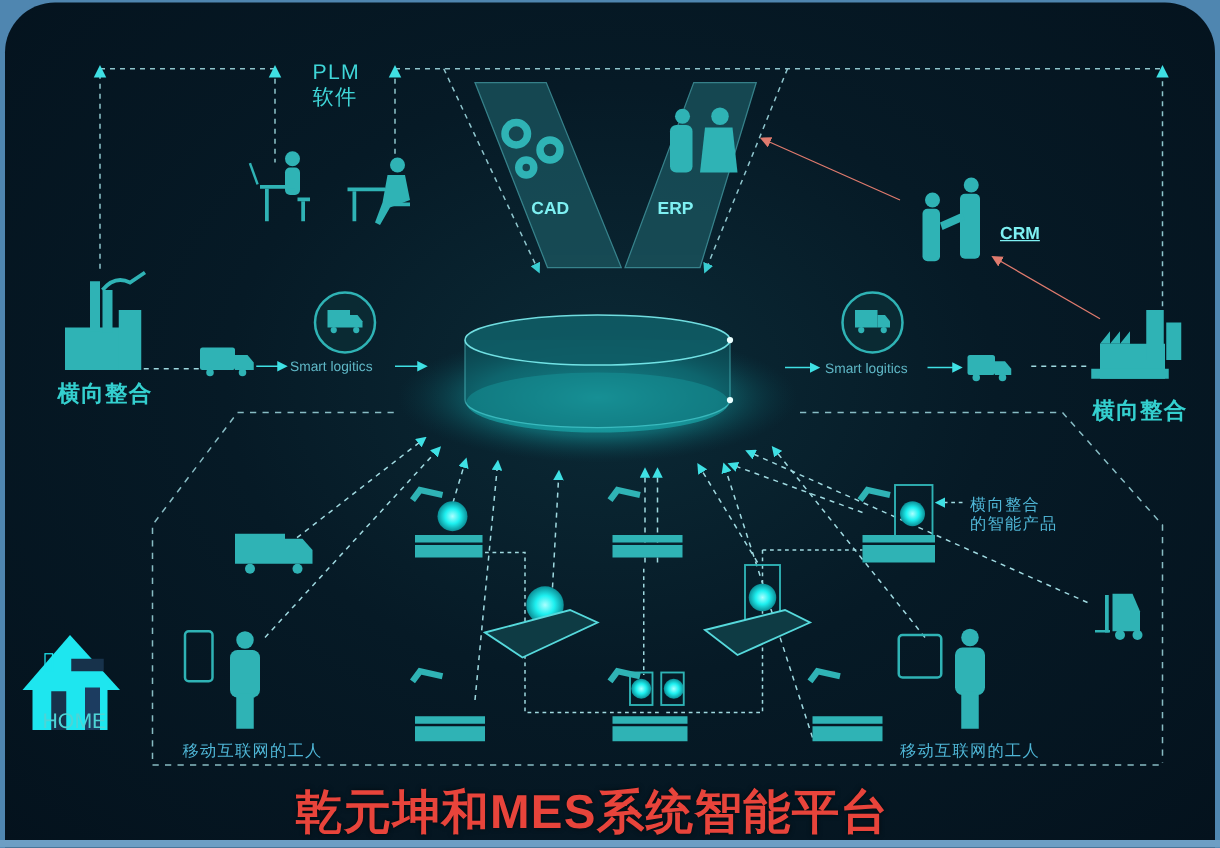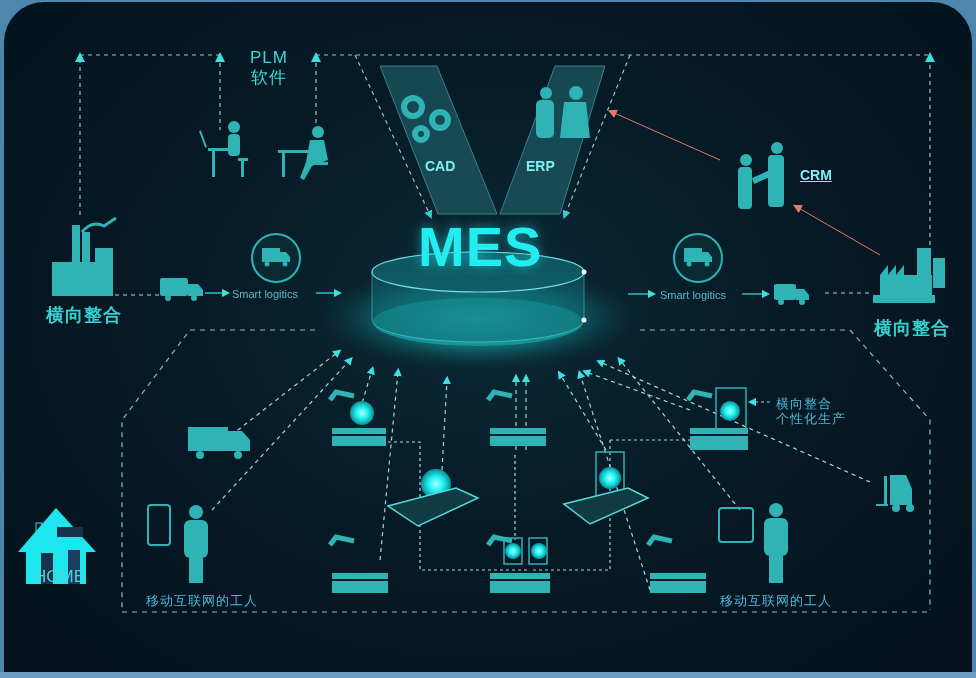--- a/index.html
+++ b/index.html
@@ -1,21 +1,21 @@
 <!DOCTYPE html>
 <html><head>
 <meta charset="utf-8">
 <style>
   html,body{margin:0;padding:0;background:#4f86b0;}
   body{width:976px;height:678px;overflow:hidden;position:relative;font-family:"Liberation Sans",sans-serif;}
   .frame{position:absolute;left:4px;top:2px;width:968px;height:676px;border-radius:40px 40px 0 0;
     background:radial-gradient(ellipse at 50% 45%,#0b2a36 0%,#061a26 45%,#04121d 100%);overflow:hidden;}
   svg.diagram{position:absolute;left:0;top:0;}
   .lbl{position:absolute;color:#3fd6d8;white-space:nowrap;}
-  .plm{left:246px;top:46px;font-size:17px;line-height:20px;text-align:center;letter-spacing:1px;}
+  .plm{left:246px;top:46px;font-size:17px;line-height:20px;text-align:left;letter-spacing:1px;}
   .zh-side{font-size:18px;font-weight:bold;color:#34d0cf;letter-spacing:1px;}
   .smart{font-size:11px;color:#5fb7c6;}
   .tag{font-size:14px;font-weight:bold;color:#7ef0f2;}
   .mes-title{position:absolute;left:414px;top:212px;font-size:56px;font-weight:bold;color:#22eef2;letter-spacing:1px;
     text-shadow:0 0 12px rgba(40,240,245,.55);}
   .small-zh{font-size:13px;color:#4fb6d6;letter-spacing:1px;}
   .home{font-size:17px;color:#4ed4d6;}
   .footer-title{position:absolute;left:232px;top:622px;font-size:38px;font-weight:bold;color:#e8443b;letter-spacing:1px;
     text-shadow:0 0 4px rgba(0,0,0,.6);}
   .bottom-bar{position:absolute;left:0;top:672px;width:976px;height:6px;background:#6d9ec4;}
@@ -287,27 +287,27 @@
       <rect x="68" y="550" width="12" height="34" fill="#1c3c60"></rect>
     </g>
   </svg>
 
   <div class="lbl plm">
     <div>PLM</div>
     <div>软件</div>
   </div>
   <div class="lbl tag" style="left:421px;top:156px;">CAD</div>
   <div class="lbl tag" style="left:522px;top:156px;">ERP</div>
-  <div class="lbl tag" style="left:796px;top:165px;text-decoration:underline;">CRM</div>
-  <div class="mes-title">MES</div>
+  <div class="lbl tag" style="left:796px;top:176px;text-decoration:underline;">CRM</div>
   <div class="lbl zh-side" style="left:42px;top:301px;">横向整合</div>
   <div class="lbl zh-side" style="left:870px;top:314px;">横向整合</div>
   <div class="lbl smart" style="left:228px;top:286px;">Smart logitics</div>
   <div class="lbl smart" style="left:656px;top:287px;">Smart logitics</div>
   <div class="lbl small-zh" style="left:772px;top:394px;line-height:15px;">
     <div>横向整合</div>
-    <div>个性化生产</div>
+    <div>的智能产品</div>
   </div>
   <div class="lbl small-zh" style="left:142px;top:590px;">移动互联网的工人</div>
   <div class="lbl small-zh" style="left:716px;top:590px;">移动互联网的工人</div>
   <div class="lbl home" style="left:30px;top:565px;">HOME</div>
+  <div class="footer-title">乾元坤和MES系统智能平台</div>
 </div>
 <div class="bottom-bar"></div>
 
 </body></html>

